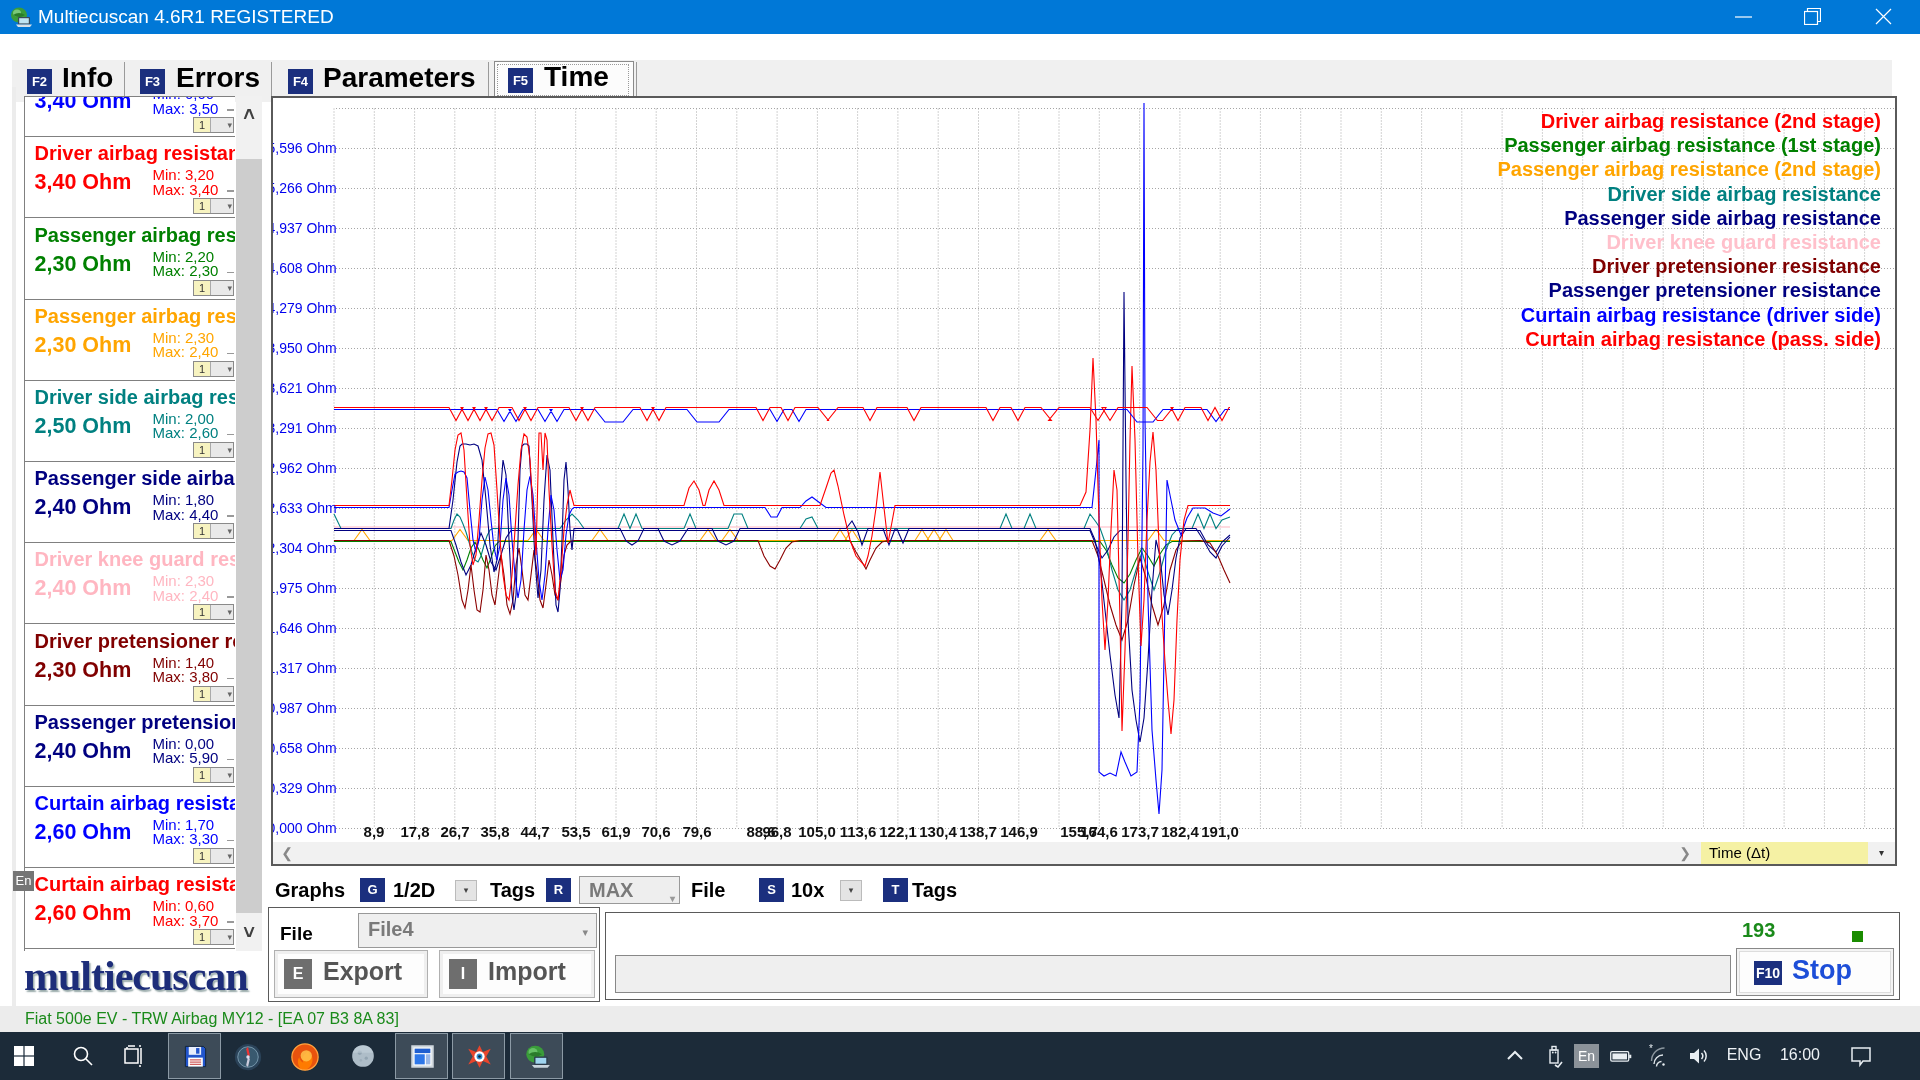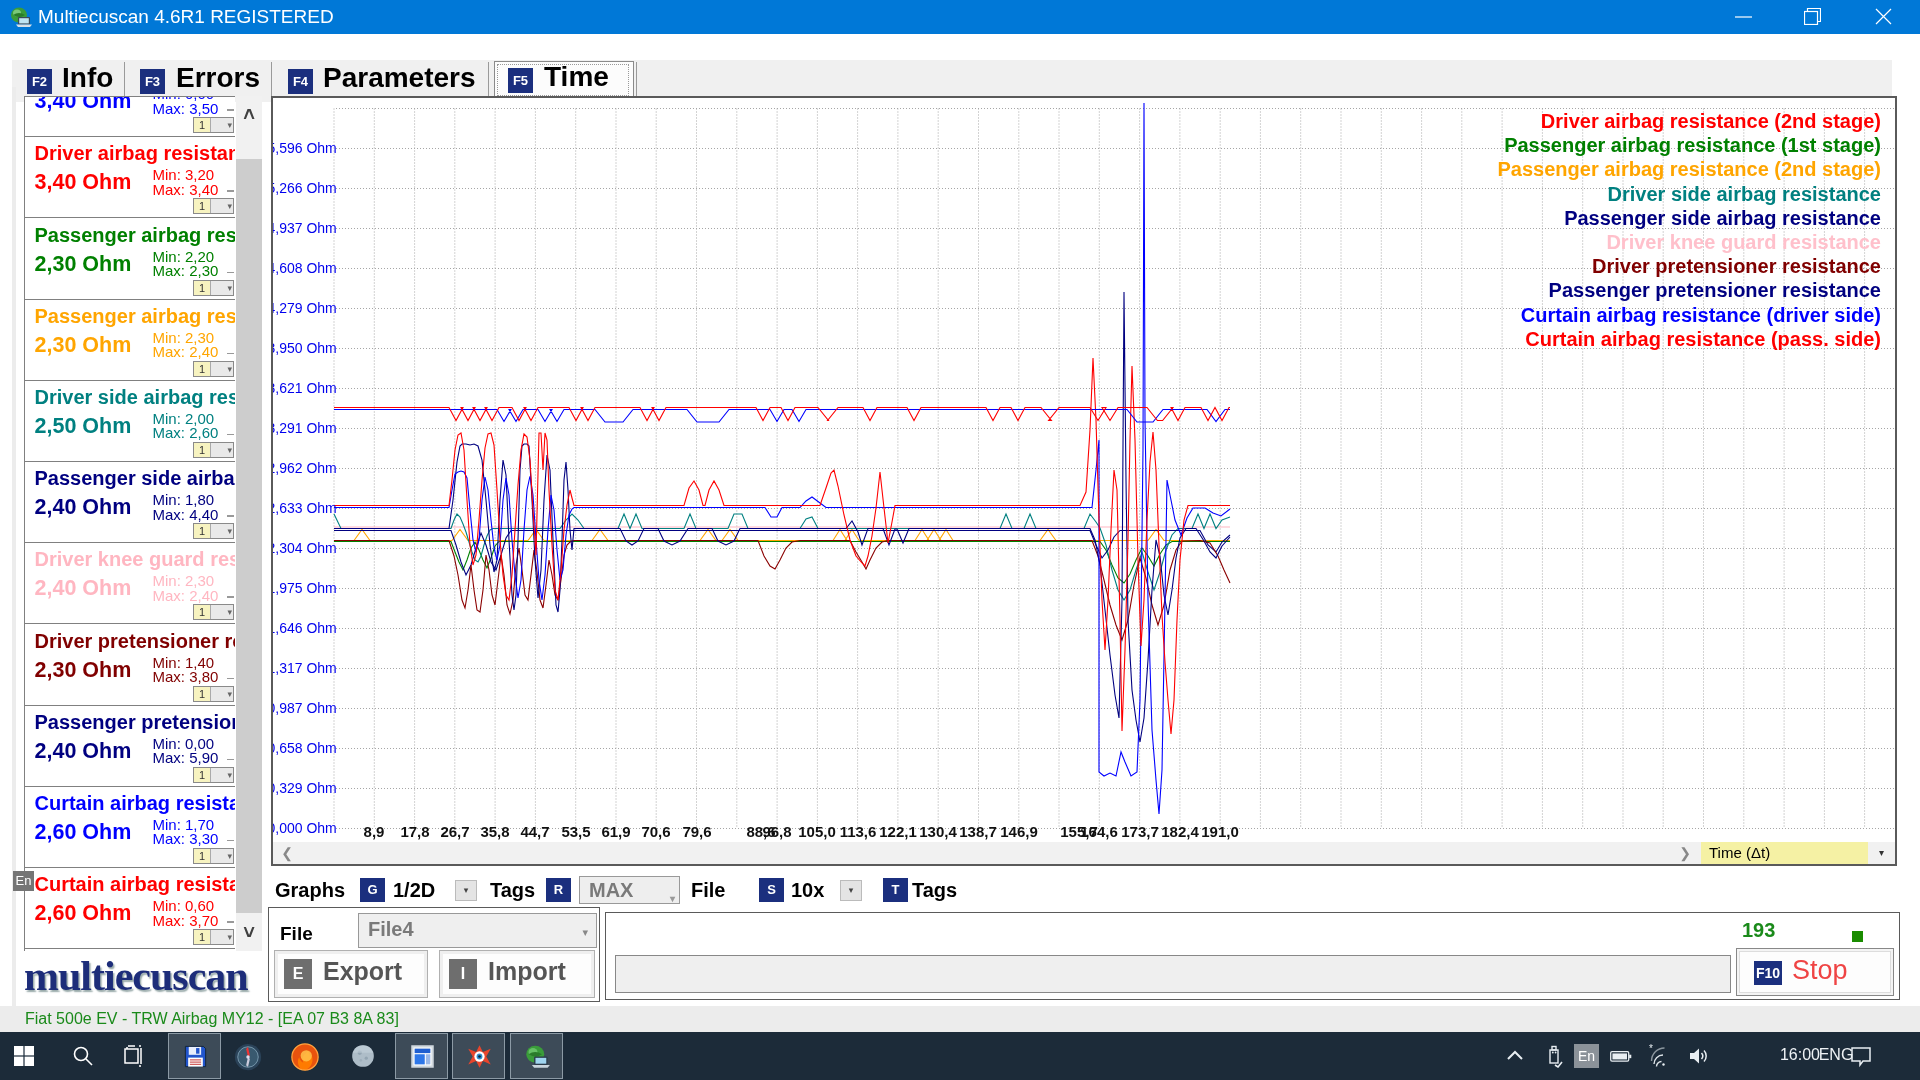--- a/index.html
+++ b/index.html
@@ -51,21 +51,21 @@
 .bbadge {position:absolute;left:9px;top:8px;width:28px;height:30px;background:#6e6e6e;color:#fff;font-weight:bold;font-size:16px;text-align:center;line-height:30px}
 .btxt {position:absolute;left:48px;top:6px;font-size:25px;font-weight:bold;color:#555}
 
 #rpanel {position:absolute;left:605px;top:912px;width:1295px;height:88px;background:#fff;border:1px solid #5a5a5a}
 #pbar {position:absolute;left:9px;top:42px;width:1116px;height:38px;background:#efefef;border:1px solid #888}
 #cnt {position:absolute;left:1136px;top:6px;width:50px;font-size:20px;font-weight:bold;color:#1a8a1a}
 #gsq {position:absolute;left:1246px;top:18px;width:11px;height:11px;background:#1a8c00}
 #stopwrap {position:absolute;left:1130px;top:35px;width:158px;height:48px;border:1px solid #888;background:#f4f4f4}
 #stopbtn {position:absolute;left:2px;top:2px;width:152px;height:42px;background:#fdfdfd;border:1px solid #ddd}
 #f10 {position:absolute;left:14px;top:9px;width:28px;height:24px;background:#1b2f7e;color:#fff;font-weight:bold;font-size:14px;text-align:center;line-height:24px}
-#stoptxt {position:absolute;left:52px;top:3px;font-size:27px;font-weight:normal;color:#ef4444}
+#stoptxt {position:absolute;left:52px;top:3px;font-size:27px;font-weight:bold;color:#1d4ed8}
 
 #statusbar {position:absolute;left:0;top:1006px;width:1920px;height:26px;background:#ececec}
 #statustxt {position:absolute;left:25px;top:4px;font-size:16px;color:#1a8a1a}
 
 #taskbar {position:absolute;left:0;top:1032px;width:1920px;height:48px;background:#1c2b39}
 .ti {position:absolute;top:12px;width:24px;height:24px}
 .ti2 {position:absolute;left:13px;top:9px;width:27px;height:27px}
 .tbtn {position:absolute;top:1px;width:53px;height:46px;background:#3d4b58;border:1px solid #8c9aa5}
 .tr {position:absolute;top:12px;width:24px;height:24px}
 .trtxt {position:absolute;top:14px;color:#eef2f5;font-size:16px;text-align:center}
@@ -502,17 +502,17 @@
         <path d="M4.5 17 a13 13 0 0 1 13 -13" opacity="0.55"></path>
         <path d="M9.5 22.5 a5 5 0 0 1 5 -5" opacity="0.95"></path>
       </g>
       <circle cx="16.5" cy="20.5" r="1.2" fill="#e8eef2"></circle>
       <text x="2" y="8" fill="#e8eef2" font-size="10" font-family="Liberation Sans">*</text>
     </svg>
     <svg class="tr" style="left:1686px" viewBox="0 0 24 24">
       <path d="M4 9 h4 l5 -4.5 v15 L8 15 H4 z" fill="#e8eef2"></path>
       <path d="M15.5 9 a4.5 4.5 0 0 1 0 6 M18 6.5 a8 8 0 0 1 0 11" fill="none" stroke="#e8eef2" stroke-width="1.5"></path>
     </svg>
-    <div class="trtxt" style="left:1814px;width:44px">ENG</div>
+    <div class="trtxt" style="left:1722px;width:44px">ENG</div>
     <div class="trtxt" style="left:1776px;width:48px">16:00</div>
     <svg class="tr" style="left:1849px" viewBox="0 0 24 24">
       <path d="M3 4 h18 v13 h-7 l-3 4 v-4 H3 z" fill="none" stroke="#e8eef2" stroke-width="1.5"></path>
     </svg>
   </div>
 </body></html>

